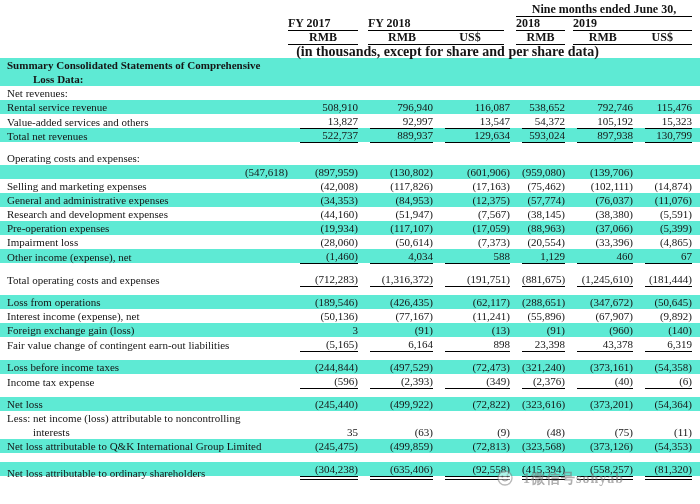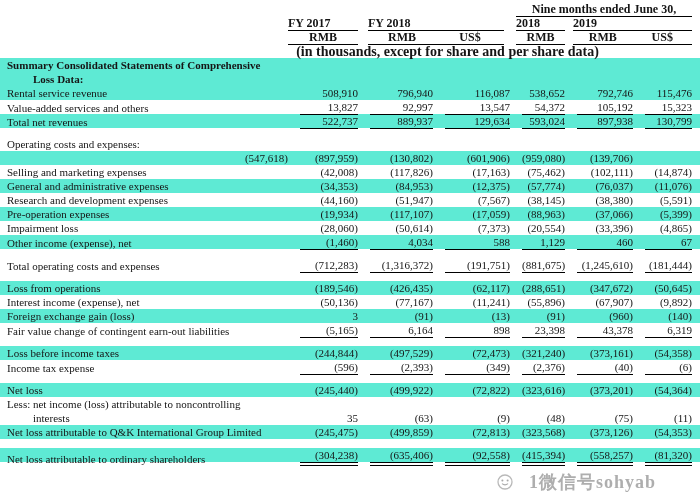--- a/index.html
+++ b/index.html
@@ -38,23 +38,23 @@
   .label{padding-left:7px;overflow:visible;}
   .label.indent{padding-left:33px;}
   .cell{text-align:right;}
   .num{display:block;margin-left:12px;text-align:right;}
   .num.u{border-bottom:1.5px solid #000;}
   .num.uu{border-bottom:4px double #000;}
   .spacer{height:9px;background:#fff;}
   
   .watermark{
     position:absolute;top:470px;left:497px;
-    display:flex;align-items:center;gap:16px;
+    display:flex;gap:10px;
     color:rgba(125,125,125,0.62);
-    font-size:18px;font-weight:bold;letter-spacing:1px;
+    font-size:14px;font-weight:bold;letter-spacing:1px;
     z-index:5;pointer-events:none;white-space:nowrap;
   }
   .wm-face{flex:0 0 auto;opacity:.65;}
 </style>
 </head>
 <body>
 
 <div class="page">
   <div class="inner">
 
@@ -89,20 +89,23 @@
     <div class="grid note-row">
       <div class="note">(in thousands, except for share and per share data)</div>
     </div>
 
     <div>
         <div class="grid row stripe bold">
           <div class="label">Summary Consolidated Statements of Comprehensive</div>
         </div>
         <div class="grid row stripe bold">
           <div class="label indent">Loss Data:</div>
+        </div>
+        <div class="grid row">
+          <div class="label">Net revenues:</div>
         </div>
         <div class="grid row stripe">
           <div class="label">Rental service revenue</div>
           <div class="cell">
             <span class="num">508,910</span>
           </div>
           <div class="cell">
             <span class="num">796,940</span>
           </div>
           <div class="cell">

